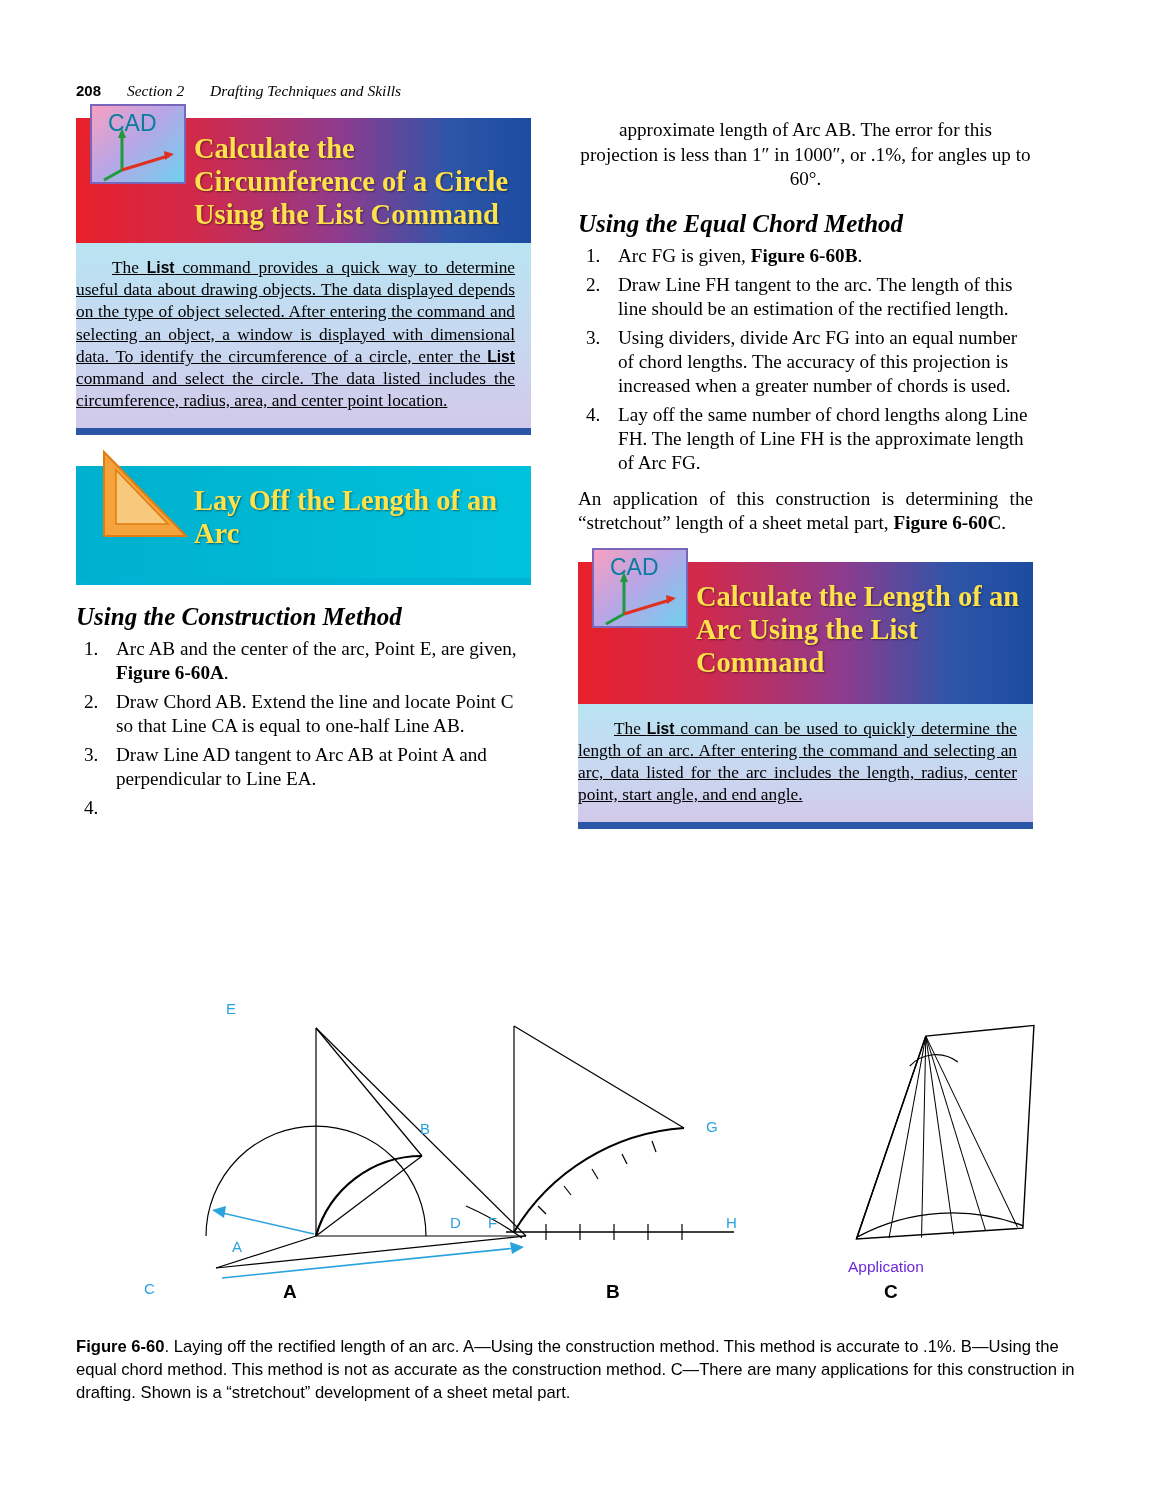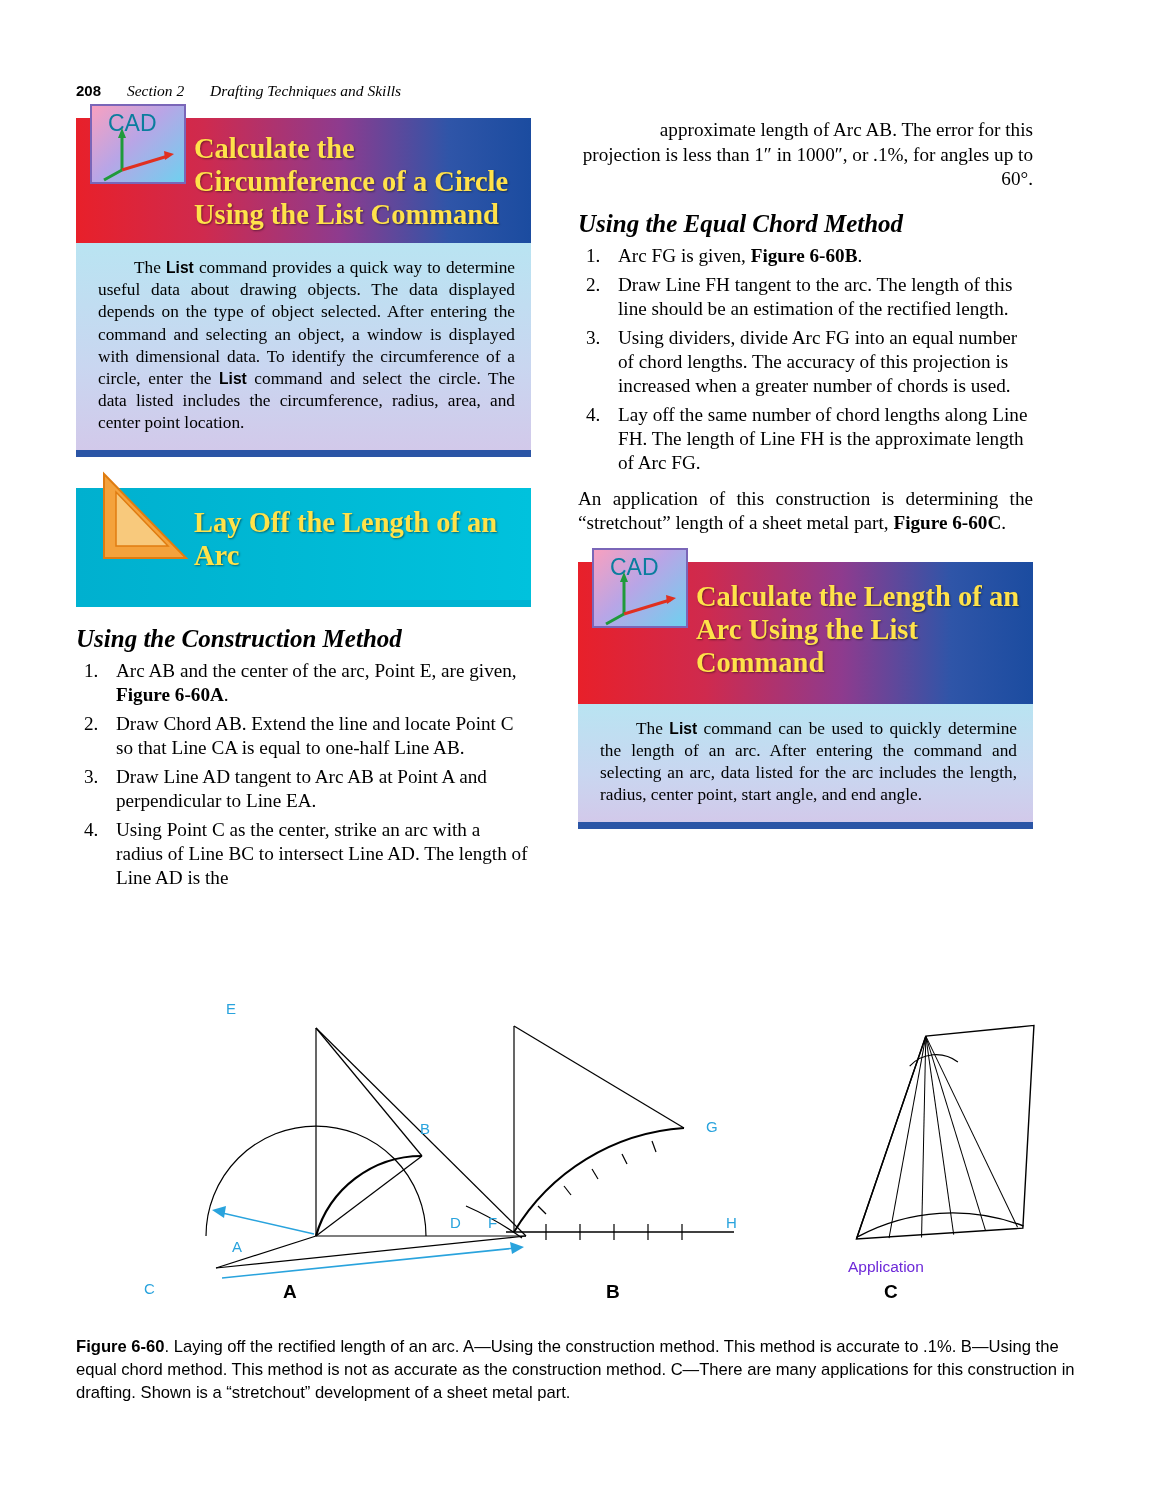--- a/index.html
+++ b/index.html
@@ -50,24 +50,25 @@
   .cad-icon .label {
     position:absolute; left:16px; top:4px;
     font-family:"Liberation Sans", sans-serif;
     font-size:23px; color:#0a7d9e; font-weight:normal;
   }
   .tri-icon {
     position:absolute; left:14px; top:-22px; width:108px; height:102px;
   }
   .feat-body {
     background:linear-gradient(180deg,#b9e4f2 0%, #c9d6f0 60%, #d2c9ea 100%);
-    padding:14px 16px 16px 22px;
+    padding:14px 16px 16px 0;
     font-size:17.3px;
     line-height:1.28;
     text-align:justify;
+    text-decoration:underline;
   }
   .feat-body p { margin:0; text-indent:36px; }
   .feat-body b { font-family:"Liberation Sans", sans-serif; font-size:15.6px; font-weight:bold; }
   .feat-rule { height:7px; background:#2b55a6; }
   .feat-rule.cyan { background:#00b3d2; }
 
   
   h2.sub {
     font-family:"Liberation Serif", serif;
     font-style:italic; font-weight:bold;
@@ -85,21 +86,21 @@
   }
   ol.steps li .num { position:absolute; left:8px; top:0; }
   ol.steps li b { font-weight:bold; }
 
   p.body {
     font-size:19.2px; line-height:1.28; margin:12px 0 0 0; text-align:justify;
   }
   p.body b { font-weight:bold; }
 
   
-  .rtop { font-size:19.2px; line-height:1.28; text-align:right; }
+  .rtop { font-size:19.2px; line-height:1.28; text-align:center; }
 
   
   .figure { position:absolute; left:76px; top:1006px; width:1004px; height:300px; }
   .figlabel {
     position:absolute; font-family:"Liberation Sans", sans-serif;
     font-weight:bold; font-size:19px; color:#000;
   }
   .ptlabel {
     position:absolute; font-family:"Liberation Sans", sans-serif;
     font-size:15px; color:#29a3dd;
@@ -164,21 +165,21 @@
       </div>
       <div class="feat-rule cyan"></div>
     </div>
 
     <h2 class="sub">Using the Construction Method</h2>
 
     <ol class="steps">
       <li><span class="num">1.</span><span>Arc AB and the center of the arc, Point E, are given, </span><b>Figure 6-60A</b><span>.</span></li>
       <li><span class="num">2.</span><span>Draw Chord AB. Extend the line and locate Point C so that Line CA is equal to one-half Line AB.</span></li>
       <li><span class="num">3.</span><span>Draw Line AD tangent to Arc AB at Point A and perpendicular to Line EA.</span></li>
-      <li><span class="num">4.</span><span>Using Point C as the center, strike an arc with a radius of Line BC to intersect Line AD. The length of Line AD is the</span></li>
+      <li><span class="num">4.</span></li>
     </ol>
   </div>
 
   <div class="colR">
 
     <div class="rtop">approximate length of Arc AB. The error for this projection is less than 1″ in 1000″, or .1%, for angles up to 60°.</div>
 
     <h2 class="sub">Using the Equal Chord Method</h2>
 
     <ol class="steps">

